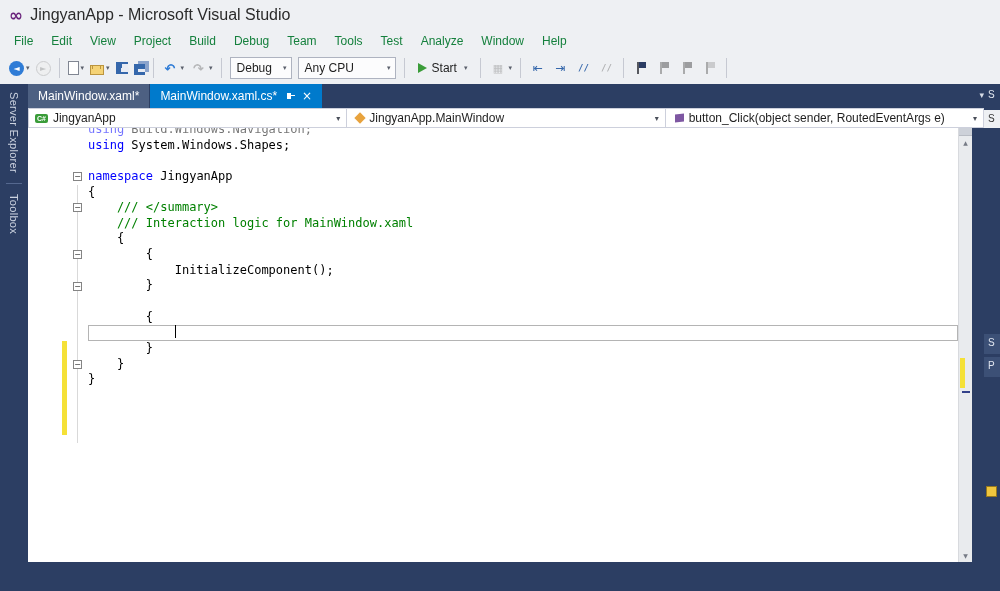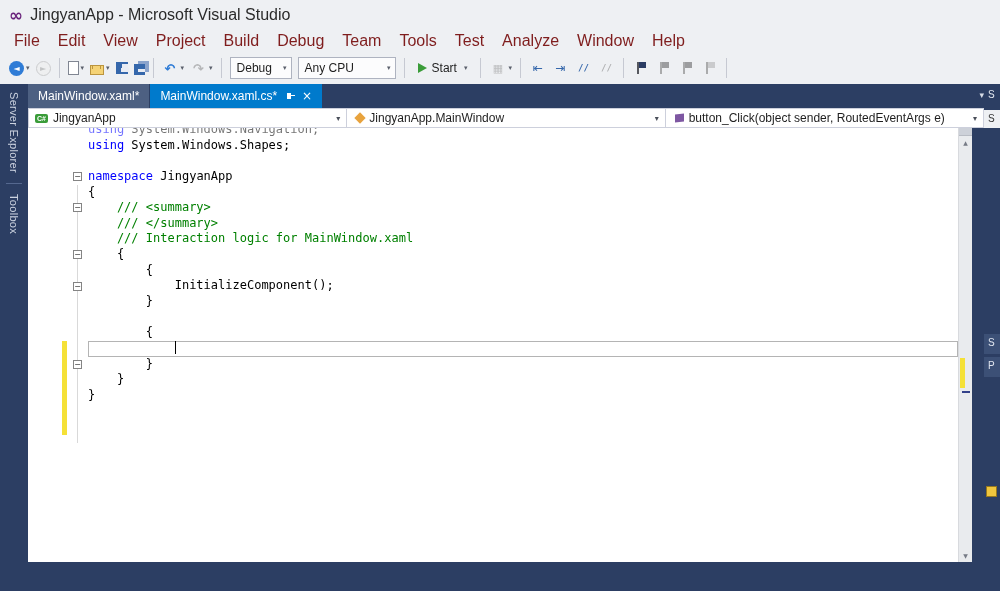--- a/index.html
+++ b/index.html
@@ -6,21 +6,21 @@
   html,body{margin:0;padding:0}
   body{width:1000px;height:591px;position:relative;overflow:hidden;background:var(--envbg,#2c3e63);font-family:"Liberation Sans",sans-serif;cursor:default}
 
   
   #titlebar{position:absolute;left:0;top:0;width:1000px;height:30px;background:#eef0f3;display:flex;align-items:center}
   #vs-logo{color:#68217a;font-size:17px;font-weight:bold;margin:0 7px 0 9px;font-family:"DejaVu Sans",sans-serif}
   #title-text{font-size:16px;color:#2b2b2b}
 
   
   #menubar{position:absolute;left:0;top:30px;width:1000px;height:22px;background:#eef0f3;display:flex;align-items:center;padding-left:5px}
-  .menu-item{font-size:16px;color:#7f1d1d;padding:3px 9px}
+  .menu-item{font-size:12px;color:#15803d;padding:3px 9px}
 
   
   #toolbar{position:absolute;left:0;top:52px;width:1000px;height:32px;background:#eef0f3;display:flex;align-items:center;padding-left:7px;gap:2px}
   .tb-sep{width:1px;height:20px;background:#c6c9d2;margin:0 4px}
   .tb-item{display:flex;align-items:center;padding:2px}
   .tb-caret{font-size:7px;color:#5a5f6b;margin-left:2px;font-family:"DejaVu Sans",sans-serif}
   .mi{width:17px;height:16px;display:flex;align-items:center;justify-content:center;font-family:"DejaVu Sans",sans-serif;position:relative}
   .mi.dis{opacity:.45;filter:grayscale(1)}
   .ic-circle-back{width:15px;height:15px;border-radius:50%;background:#2f7cd6;color:#fff;font-size:8px}
   .ic-circle-forward{width:15px;height:15px;border-radius:50%;background:#eceef2;border:1px solid #9aa0ac;color:#8a8f9a;font-size:8px}
@@ -247,26 +247,25 @@
     </div>
   <div id="foldcol">
       <div class="fold-box" style="top: 43.95px;">−</div>
       <div class="fold-box" style="top: 75.25px;">−</div>
       <div class="fold-box" style="top: 122.2px;">−</div>
       <div class="fold-box" style="top: 153.5px;">−</div>
       <div class="fold-box" style="top: 231.75px;">−</div>
       <div class="fold-guide" style="top: 56.6px; height: 258.225px;"></div>
     </div>
   <div id="code">
-      <div class="line dim"><span class="tok-kw">using</span><span class="tok-pl"> System.Windows.Navigation;</span></div>
+      <div class="line dim"><span class="tok-kw">using</span><span class="tok-pl"> Build.Windows.Navigation;</span></div>
       <div class="line"><span class="tok-kw">using</span><span class="tok-pl"> System.Windows.Shapes;</span></div>
       <div class="line"></div>
       <div class="line"><span class="tok-kw">namespace</span><span class="tok-pl"> JingyanApp</span></div>
       <div class="line"><span class="tok-pl">{</span></div>
-      <div class="line"><span class="tok-cm">    /// &lt;summary&gt;</span></div>
       <div class="line"><span class="tok-cm">    /// &lt;/summary&gt;</span></div>
       <div class="line"><span class="tok-cm">    /// Interaction logic for MainWindow.xaml</span></div>
       <div class="line"><span class="tok-pl">    {</span></div>
       <div class="line"><span class="tok-pl">        {</span></div>
       <div class="line"><span class="tok-pl">            InitializeComponent();</span></div>
       <div class="line"><span class="tok-pl">        }</span></div>
       <div class="line"></div>
       <div class="line"><span class="tok-pl">        {</span></div>
       <div class="line current"><span class="tok-pl">            </span><span class="caret-bar"></span></div>
       <div class="line"><span class="tok-pl">        }</span></div>

